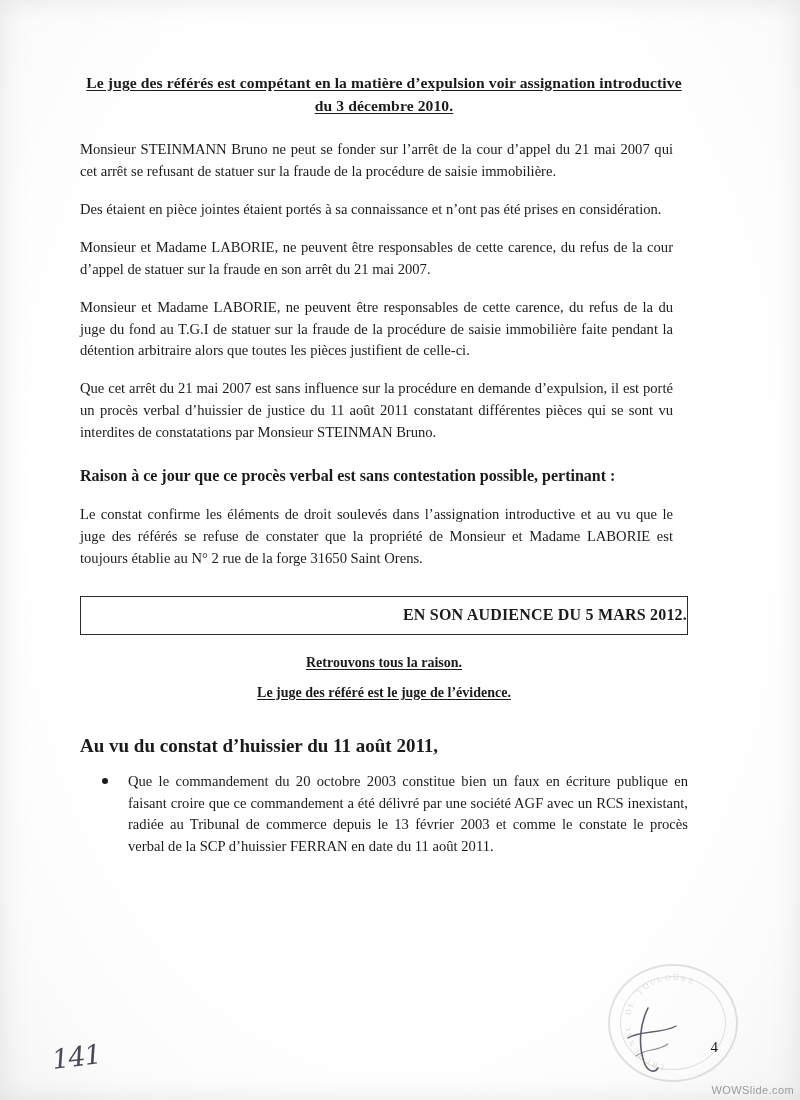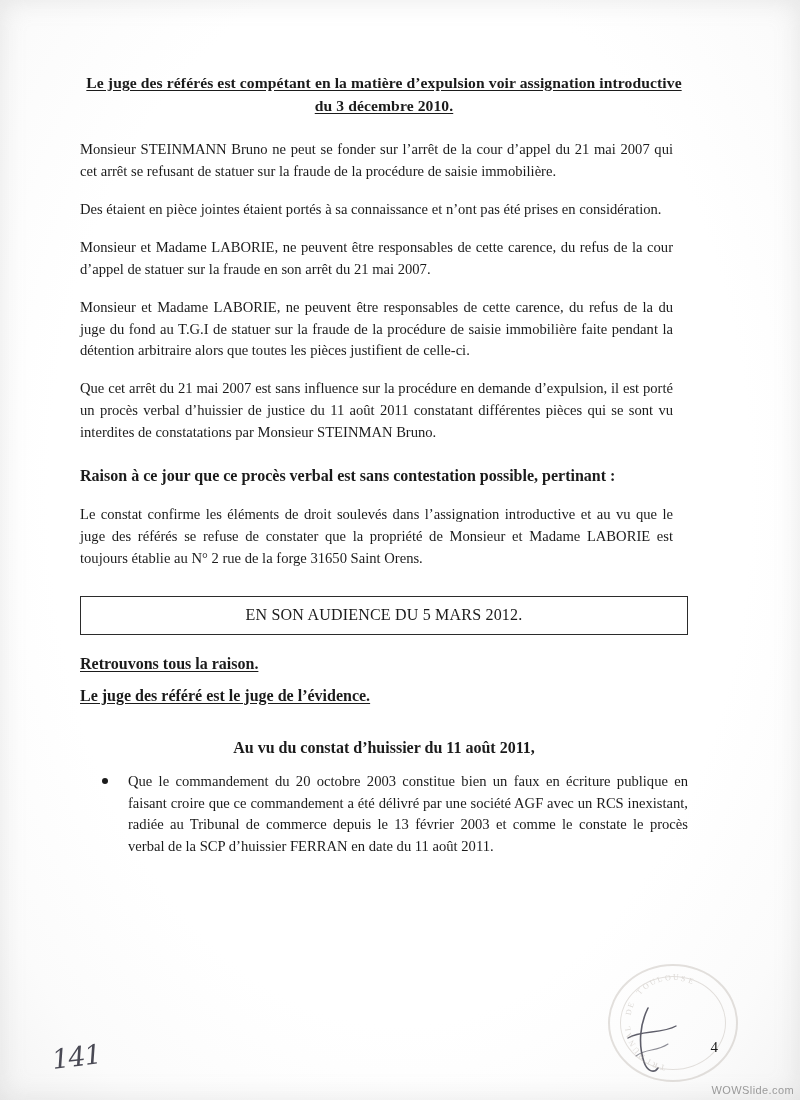--- a/index.html
+++ b/index.html
@@ -55,40 +55,39 @@
   p.para:last-child { margin-bottom: 0; }
   .subhead {
     font-weight: bold;
     font-size: 16px;
     text-underline-offset: 2px;
     margin: 20px 0 16px 0;
     line-height: 1.5;
   }
   .boxed {
     border: 1.4px solid #2b2b2b;
-    text-align: center;
-    font-weight: normal;
+    text-align: right;
+    font-weight: bold;
     font-size: 16px;
     padding: 9px 0 10px 0;
     margin: 26px 0 20px 0;
     letter-spacing: 0.2px;
   }
   .center-bold-underline {
-    text-align: left;
-    font-weight: bold;
-    font-size: 16px;
+    text-align: center;
+    font-weight: bold;
+    font-size: 14px;
     text-decoration: underline;
     text-underline-offset: 2px;
     margin: 14px 0;
   }
   .lead {
     font-weight: bold;
-    font-size: 16px;
+    font-size: 19px;
     margin: 34px 0 14px 0;
-    text-align: center;
   }
   ul.bullets {
     list-style: none;
     margin: 0;
     padding: 0;
   }
   ul.bullets li {
     position: relative;
     padding-left: 48px;
     margin-bottom: 16px;

